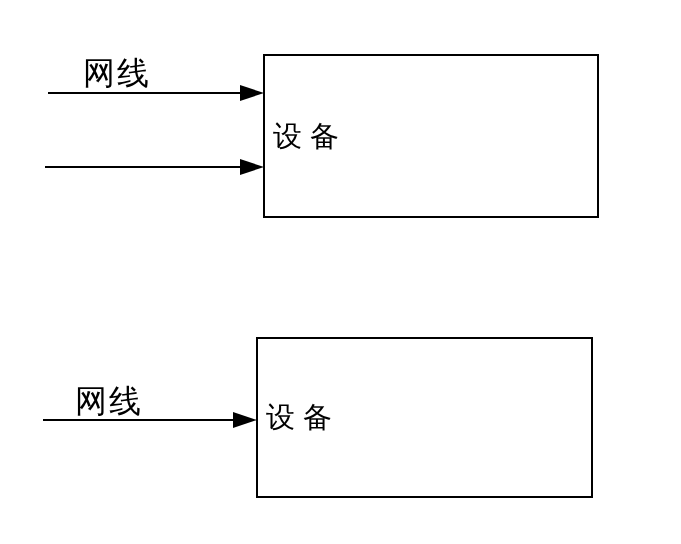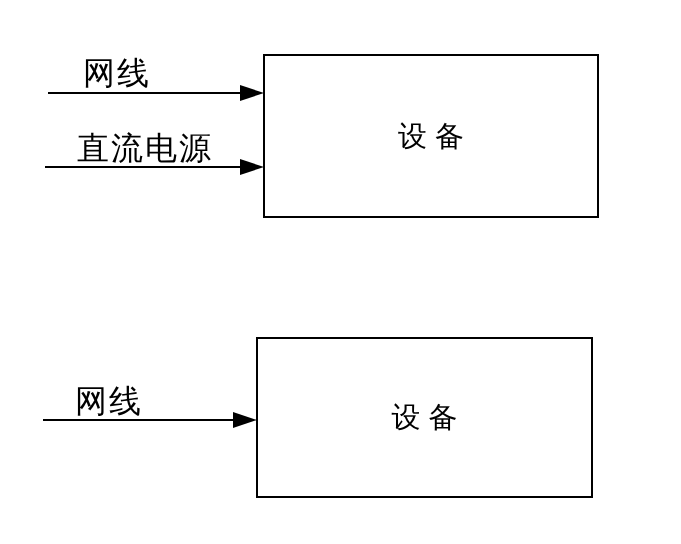--- a/index.html
+++ b/index.html
@@ -17,21 +17,20 @@
     color: #000000;
   }
   
   .device-box {
     position: absolute;
     box-sizing: border-box;
     border: 2px solid #000000;
     background: #ffffff;
     display: flex;
     align-items: center;
-    justify-content: center;
   }
   #box-top    { left: 263px; top: 54px;  width: 336px; height: 164px; }
   #box-bottom { left: 256px; top: 337px; width: 337px; height: 161px; }
   .device-label {
     font-size: 29px;
     line-height: 1;
     letter-spacing: 8px;
     padding-left: 8px; 
     white-space: nowrap;
   }
@@ -73,21 +72,20 @@
 <div class="canvas">
 
   <div class="device-box" id="box-top">
     <span class="device-label">设备</span>
   </div>
 
   <span class="arrow-label" id="label-top-net">网线</span>
   <div class="arrow-line" id="arrow-top-net-line"></div>
   <div class="arrow-head" id="arrow-top-net-head"></div>
 
-  <span class="arrow-label" id="label-top-dc">直流电源</span>
   <div class="arrow-line" id="arrow-top-dc-line"></div>
   <div class="arrow-head" id="arrow-top-dc-head"></div>
 
   <div class="device-box" id="box-bottom">
     <span class="device-label">设备</span>
   </div>
 
   <span class="arrow-label" id="label-bottom-net">网线</span>
   <div class="arrow-line" id="arrow-bottom-net-line"></div>
   <div class="arrow-head" id="arrow-bottom-net-head"></div>

